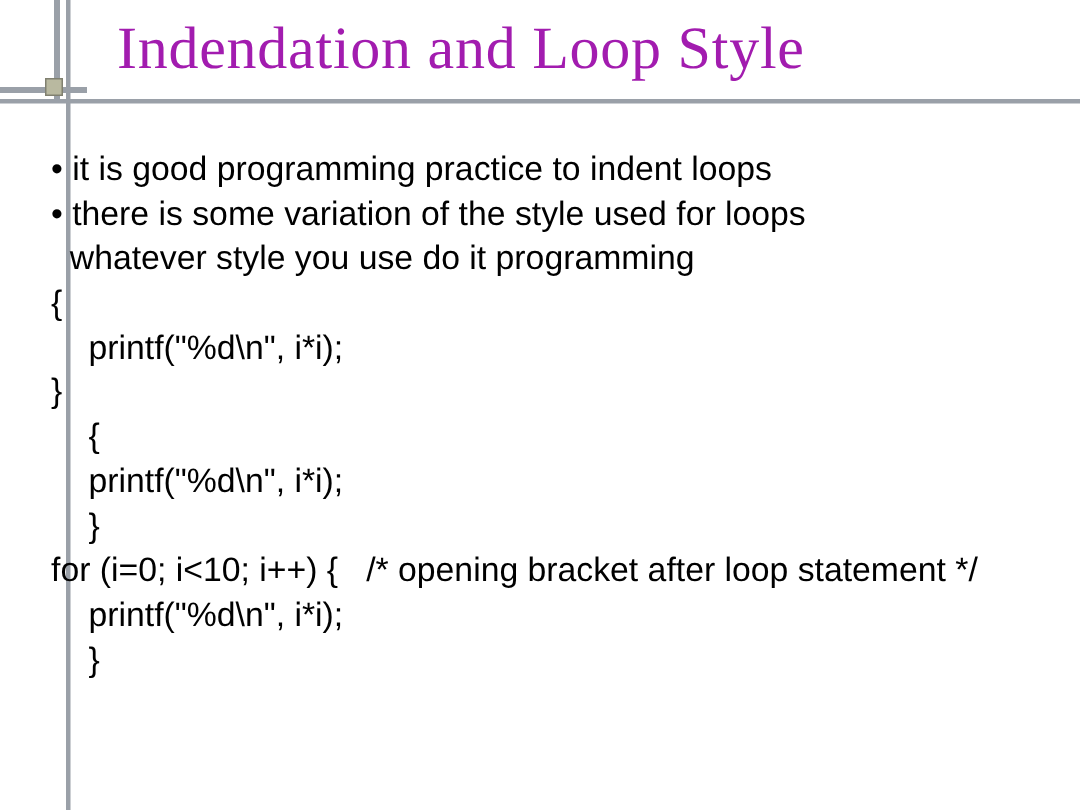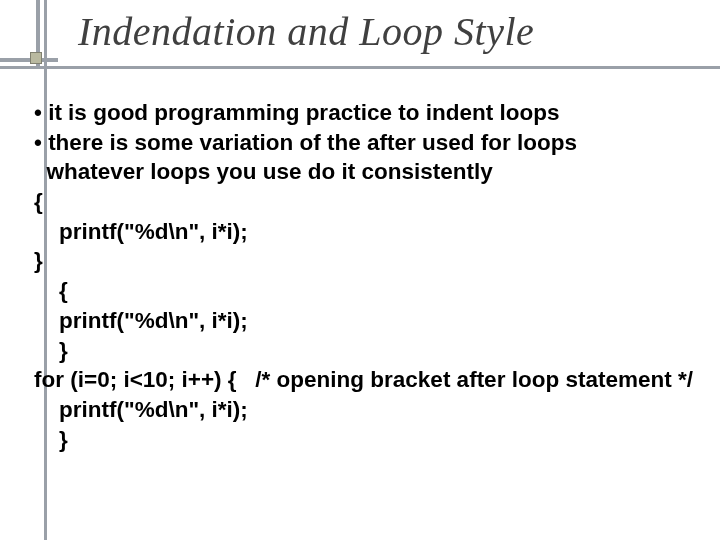--- a/index.html
+++ b/index.html
@@ -57,54 +57,52 @@
     height: 10px;
     background: #b9b9a0;
     border: 1px solid #808070;
   }
   .title {
     position: absolute;
     left: 78px;
     top: 8px;
     font-size: 40px;
     font-family: "Times New Roman", Times, serif;
-    color: #404040;
+    color: #a21caf;
     letter-spacing: 0.5px;
-    font-style: italic;
   }
   .body {
     position: absolute;
     left: 34px;
     top: 98px;
     right: 8px;
     font-size: 22.5px;
     color: #000;
     line-height: 1.32;
   }
   .body .line {
     white-space: pre;
-    font-weight: bold;
   }
 </style>
 </head>
 <body>
 <div class="slide">
 
   <div class="deco-h1"></div>
   <div class="deco-h2"></div>
   <div class="deco-v1"></div>
   <div class="deco-v2"></div>
   <div class="deco-box"></div>
 
   <div class="title">Indendation and Loop Style</div>
 
   <div class="body">
     <div class="line">• it is good programming practice to indent loops</div>
-    <div class="line">• there is some variation of the after used for loops</div>
-    <div class="line">  whatever loops you use do it consistently</div>
+    <div class="line">• there is some variation of the style used for loops</div>
+    <div class="line">  whatever style you use do it programming</div>
     <div class="line">{</div>
     <div class="line">    printf("%d\n", i*i);</div>
     <div class="line">}</div>
     <div class="line">    {</div>
     <div class="line">    printf("%d\n", i*i);</div>
     <div class="line">    }</div>
     <div class="line">for (i=0; i&lt;10; i++) {   /* opening bracket after loop statement */</div>
     <div class="line">    printf("%d\n", i*i);</div>
     <div class="line">    }</div>
   </div>

